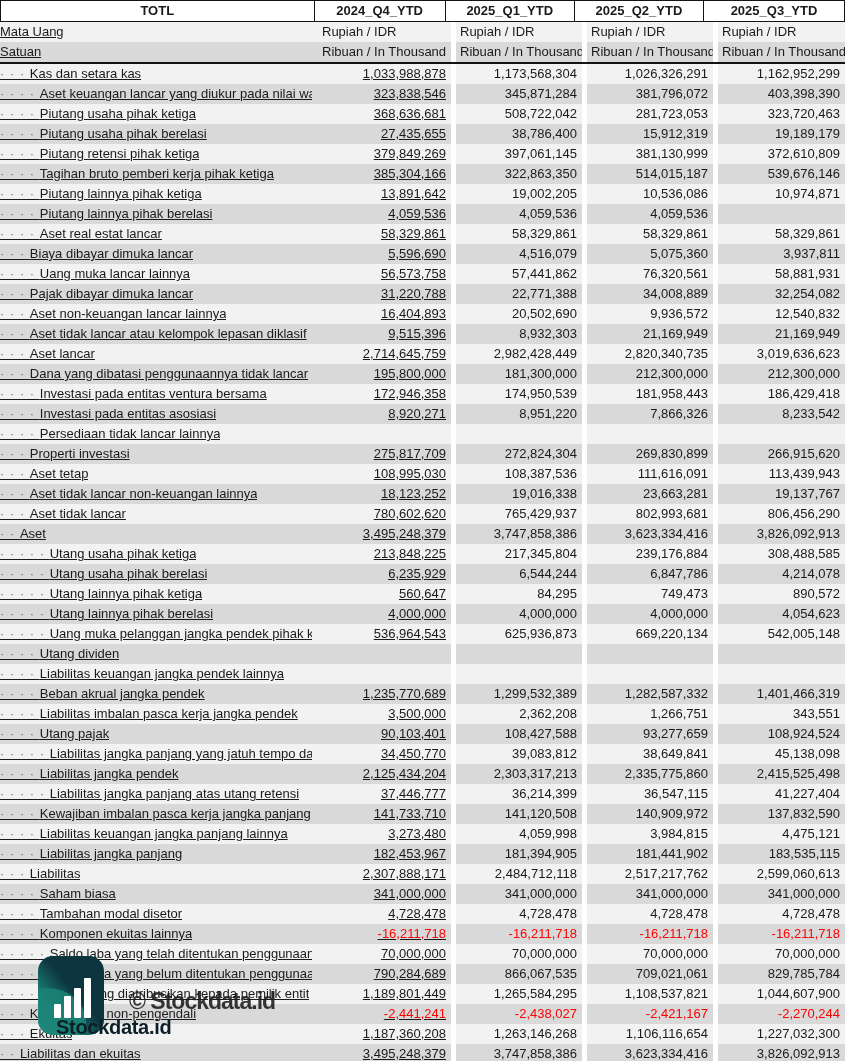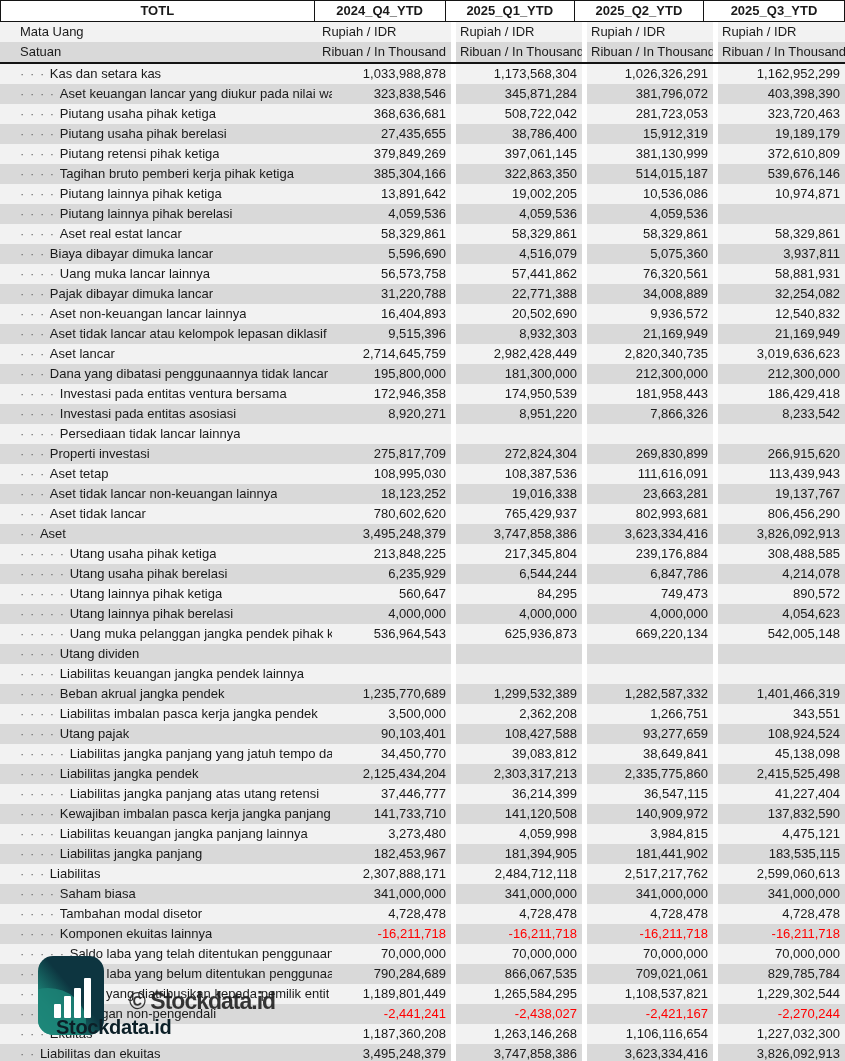--- a/index.html
+++ b/index.html
@@ -18,21 +18,21 @@
     box-sizing:border-box;text-align:center;line-height:20px;font-size:13px;
     border-left:1px solid var(--border,#141414);overflow:hidden;white-space:nowrap;
   }
   .hc:last-child{border-right:1px solid var(--border,#141414);}
   .hc-0{width:318px;} .hc-1{width:133px;} .hc-2{width:131px;} .hc-3{width:131px;} .hc-4{width:144px;}
   
   .row{position:relative;height:20px;background:#fff;}
   .row.satuan{height:22px;border-bottom:2px solid var(--border,#141414);box-sizing:border-box;}
   .seg{position:absolute;top:0;height:20px;line-height:20px;overflow:hidden;}
   .seg-a{left:0;width:451px;display:flex;justify-content:space-between;
-         padding:0 5px 0 20px;box-sizing:border-box;}
+         padding:0 5px 0 0;box-sizing:border-box;text-decoration:underline;}
   .seg-b{left:456px;width:126px;}
   .seg-c{left:587px;width:126px;}
   .seg-d{left:718px;width:127px;}
   .light .seg{background:var(--row-light,#f2f2f2);}
   .dark  .seg{background:var(--row-dark,#d9d9d9);}
   .lbl{white-space:nowrap;overflow:hidden;max-width:312px;flex:0 1 auto;}
   .dots{color:#6e6e6e;letter-spacing:1px;}
   .v{white-space:nowrap;}
   .v-right{flex:0 0 auto;text-align:right;}
   .seg-b .v-right,.seg-c .v-right,.seg-d .v-right{display:block;padding-right:5px;}
@@ -791,21 +791,21 @@
           <span class="lbl"><span class="dots">· · · · </span>Ekuitas yang diatribusikan kepada pemilik entit</span>
           <span class="v v-right">1,189,801,449</span>
         </div>
         <div class="seg seg-b">
           <span class="v v-right">1,265,584,295</span>
         </div>
         <div class="seg seg-c">
           <span class="v v-right">1,108,537,821</span>
         </div>
         <div class="seg seg-d">
-          <span class="v v-right">1,229,302,544</span>
+          <span class="v v-right">1,044,607,900</span>
         </div>
       </div>
       <div class="row dark">
         <div class="seg seg-a">
           <span class="lbl"><span class="dots">· · · </span>Kepentingan non-pengendali</span>
           <span class="v v-right neg">-2,441,241</span>
         </div>
         <div class="seg seg-b">
           <span class="v v-right neg">-2,438,027</span>
         </div>

